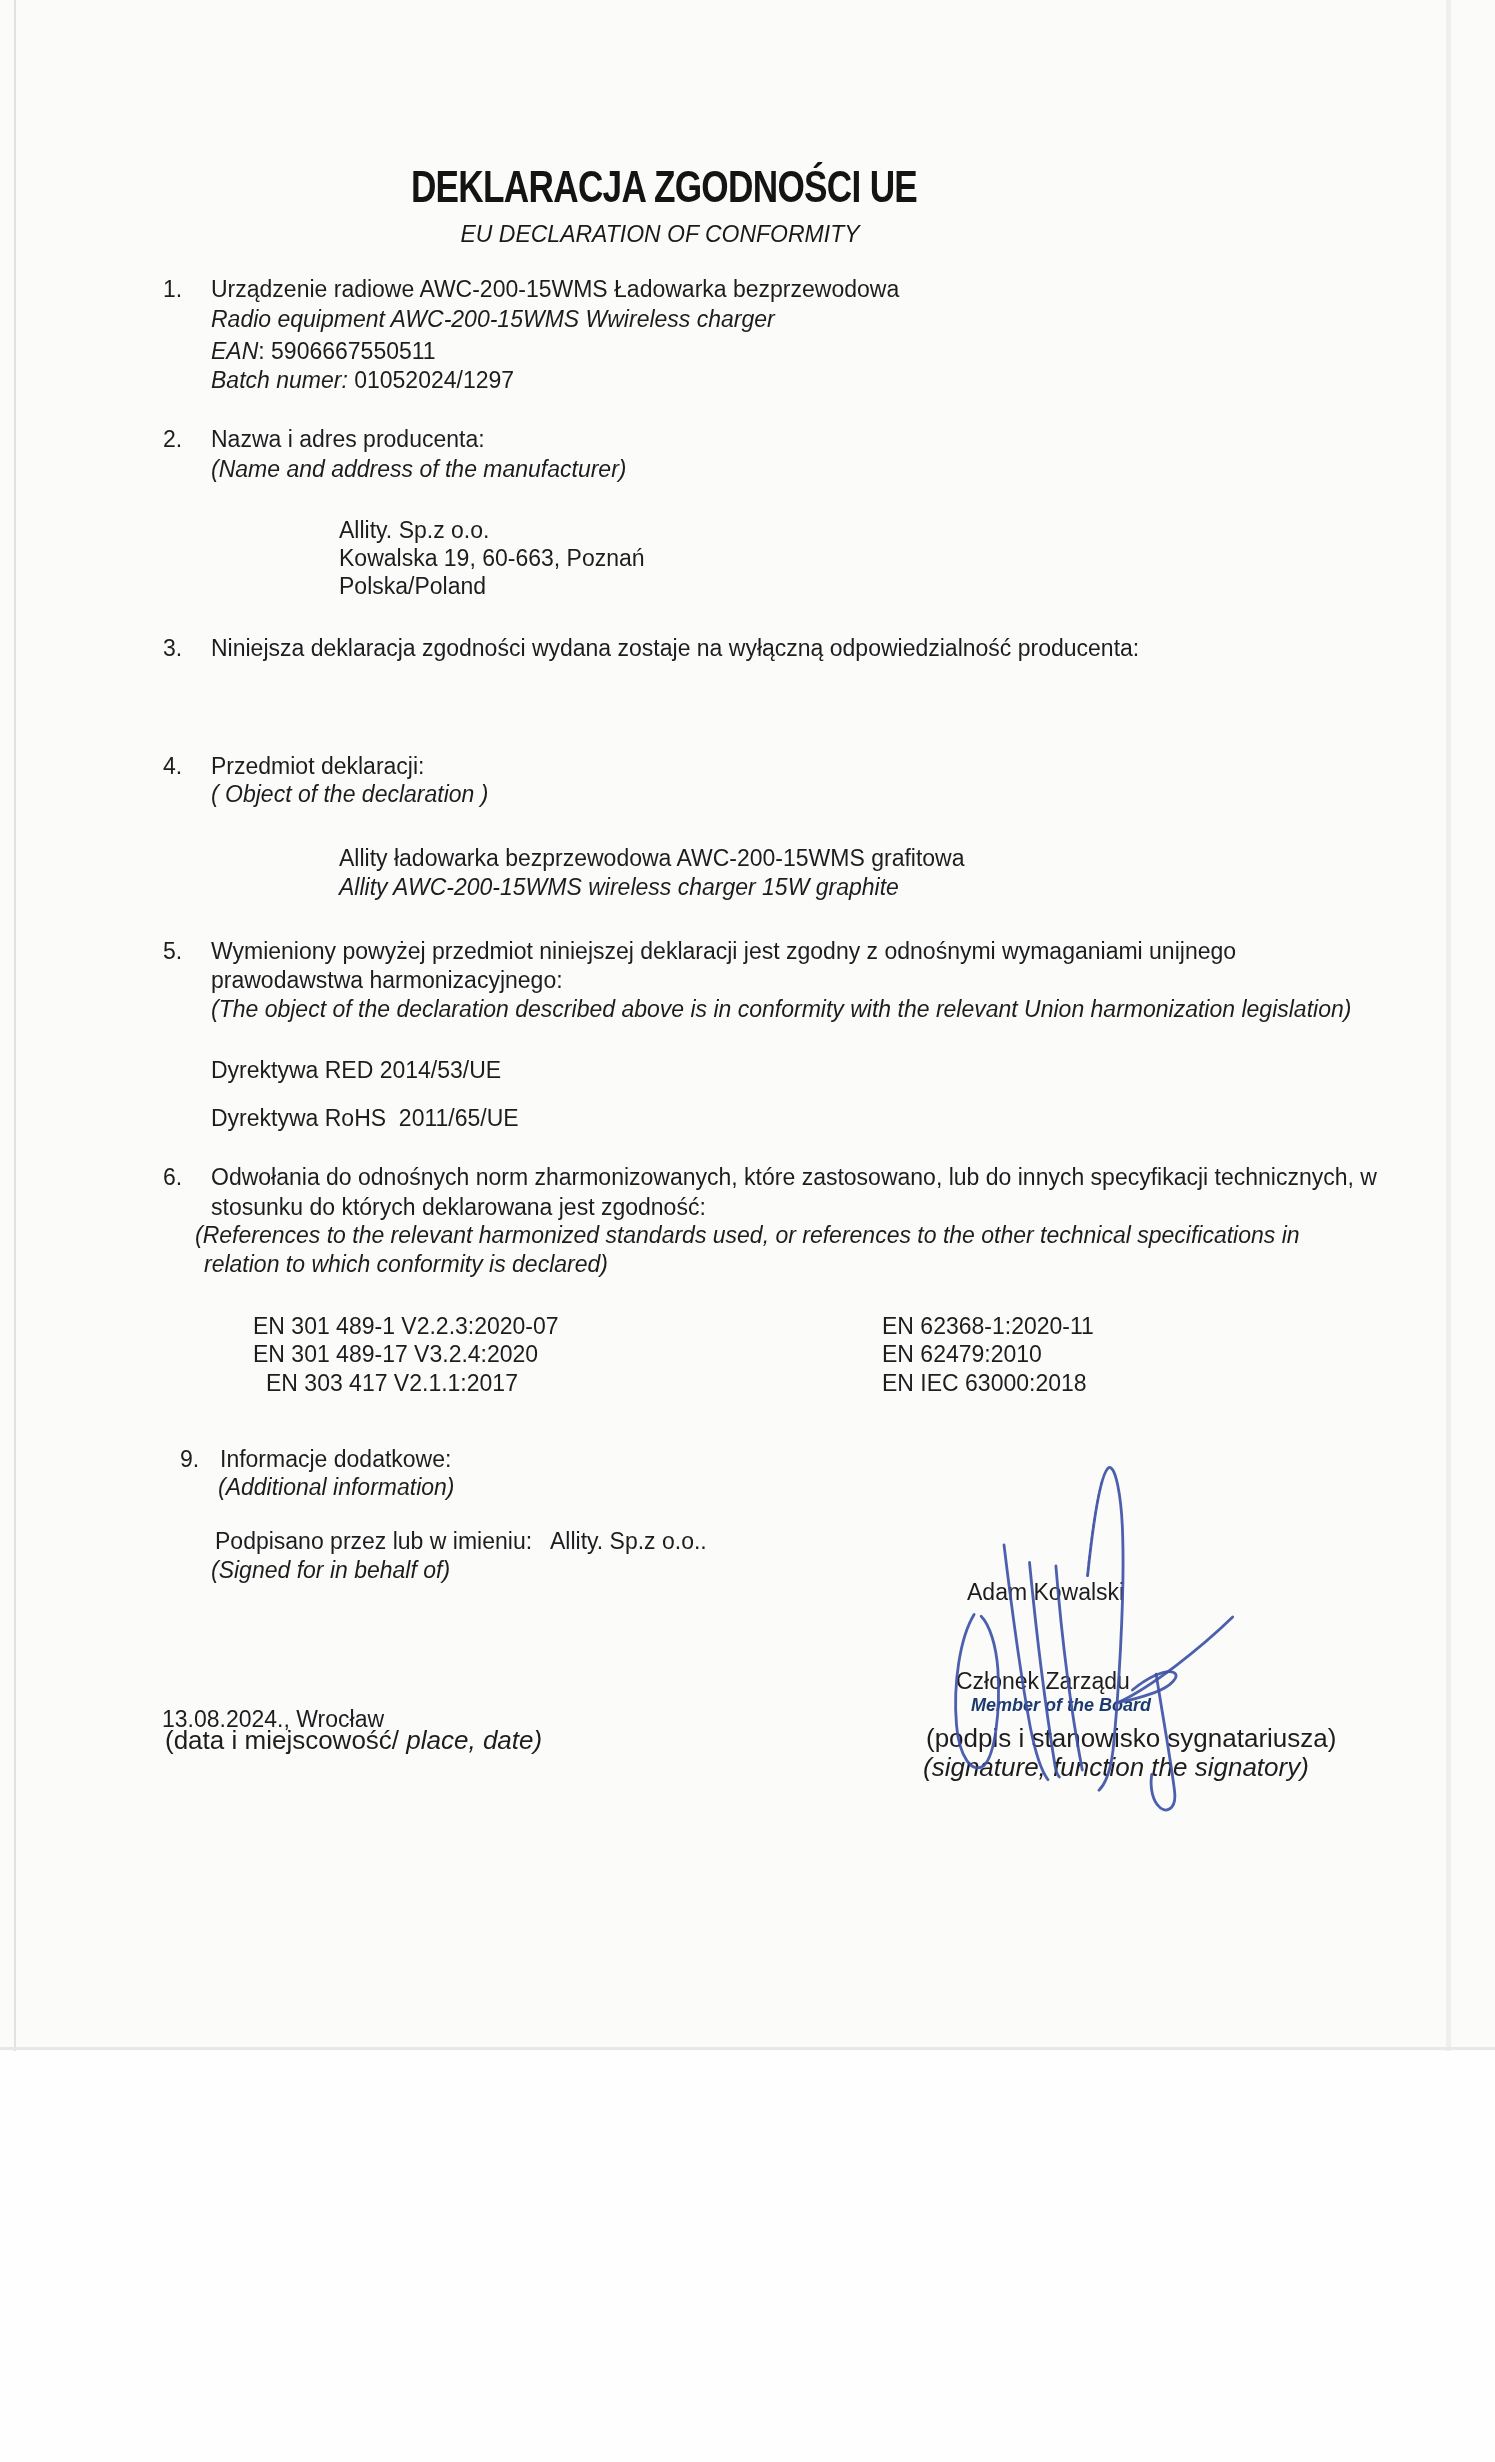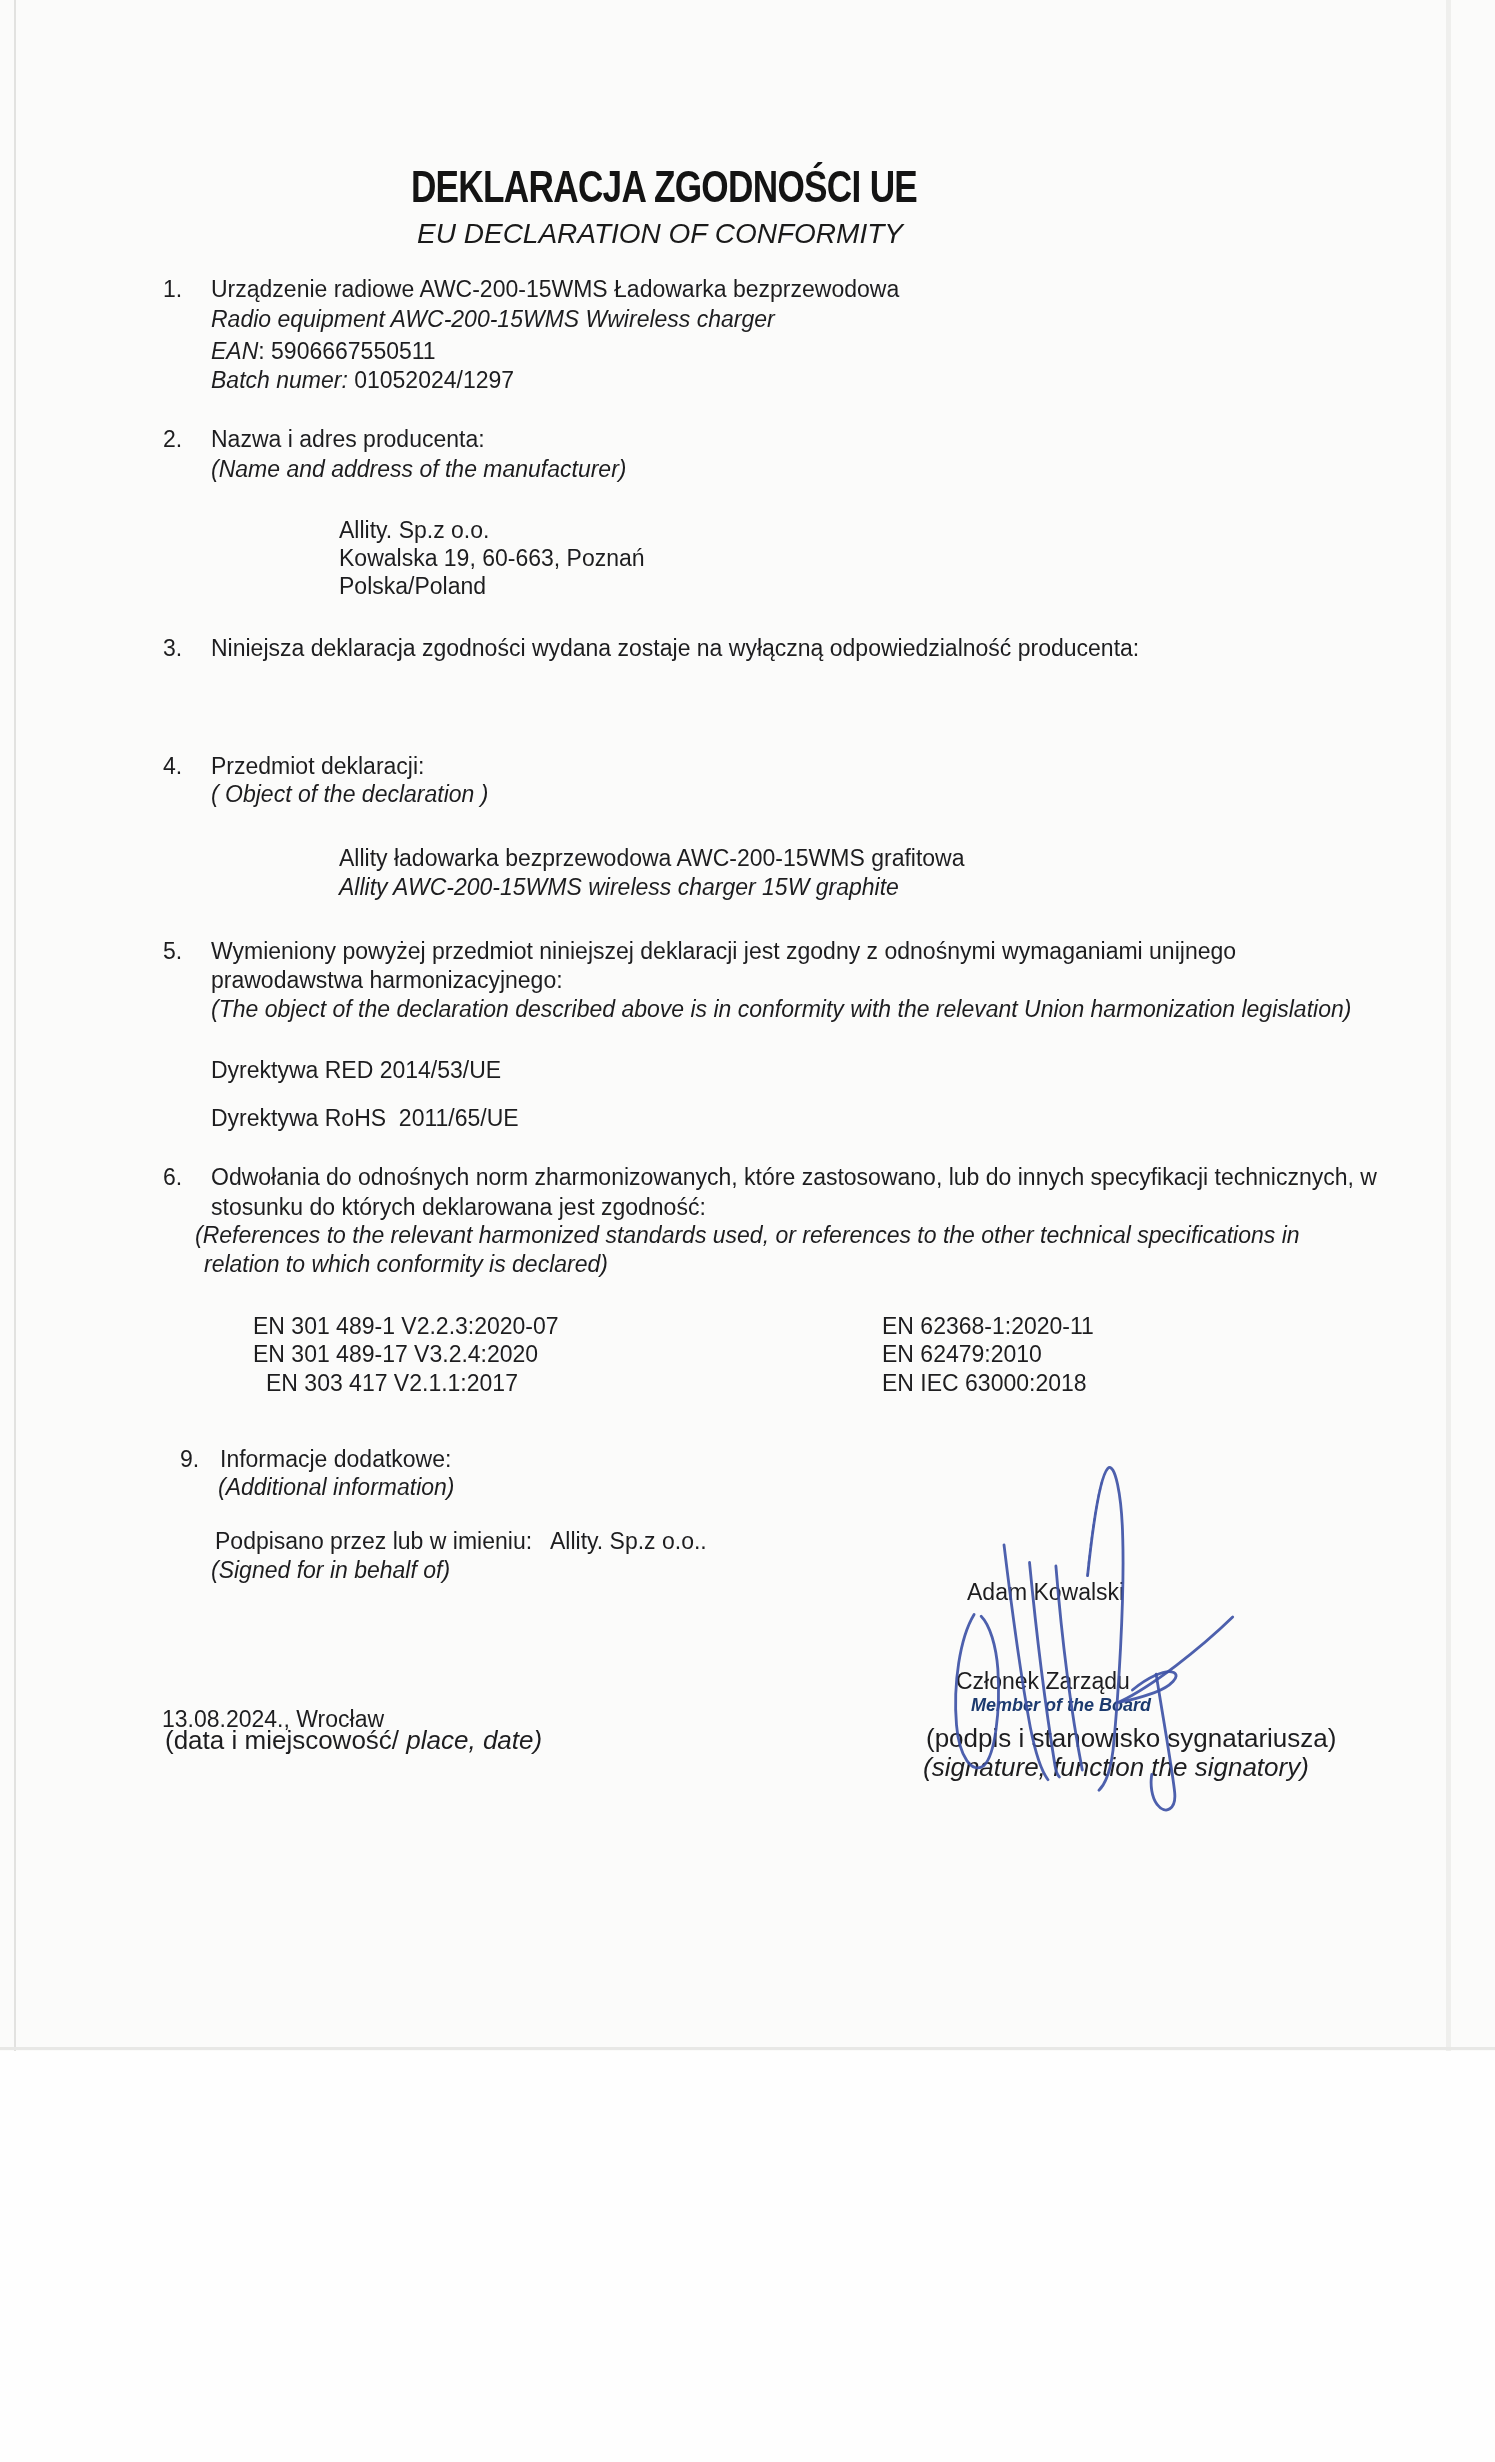--- a/index.html
+++ b/index.html
@@ -6,21 +6,21 @@
   #page{position:relative;width:1495px;height:2462px;background:#fefefe;overflow:hidden;
         font-family:"Liberation Sans", sans-serif;color:#1e1e1e;}
   .scan{position:absolute;left:0;top:0;width:1495px;height:2051px;background:#fbfbfa;padding-left:47px;}
   .edge-left{position:absolute;left:14px;top:0;width:1.8px;height:2051px;background:#d9d9d7;opacity:.75;}
   .edge-right{position:absolute;left:1446px;top:0;width:5.3px;height:2051px;background:#efefed;}
   .edge-bottom{position:absolute;left:0;top:2047px;width:1495px;height:2.6px;background:#e8e8e6;}
   .line{position:absolute;white-space:pre;font-size:23px;line-height:26px;color:#1d1d1f;}
   .it{font-style:italic;}
   .title{font-weight:bold;font-size:44px;line-height:44px;letter-spacing:-0.9px;
          transform:translateX(-50%) scaleX(0.80);transform-origin:center top;color:#141414;}
-  .subtitle{font-style:italic;font-size:28px;line-height:28px;transform:translateX(-50%);color:#1a1a1a;}
+  .subtitle{font-style:italic;font-size:23px;line-height:28px;transform:translateX(-50%);color:#1a1a1a;}
   .role-en{font-weight:bold;font-style:italic;font-size:18px;}
   .small{font-size:26px;}
   .signature{position:absolute;left:923px;top:1442px;width:352px;height:387px;pointer-events:none;}
   .signature path{fill:none;stroke-width:3.2;stroke-linecap:round;stroke-linejoin:round;}
   .signature .ink{opacity:.92;}
   .signature .ink-light{opacity:.45;stroke-width:2.6;}
 </style>
 </head>
 <body>
 

